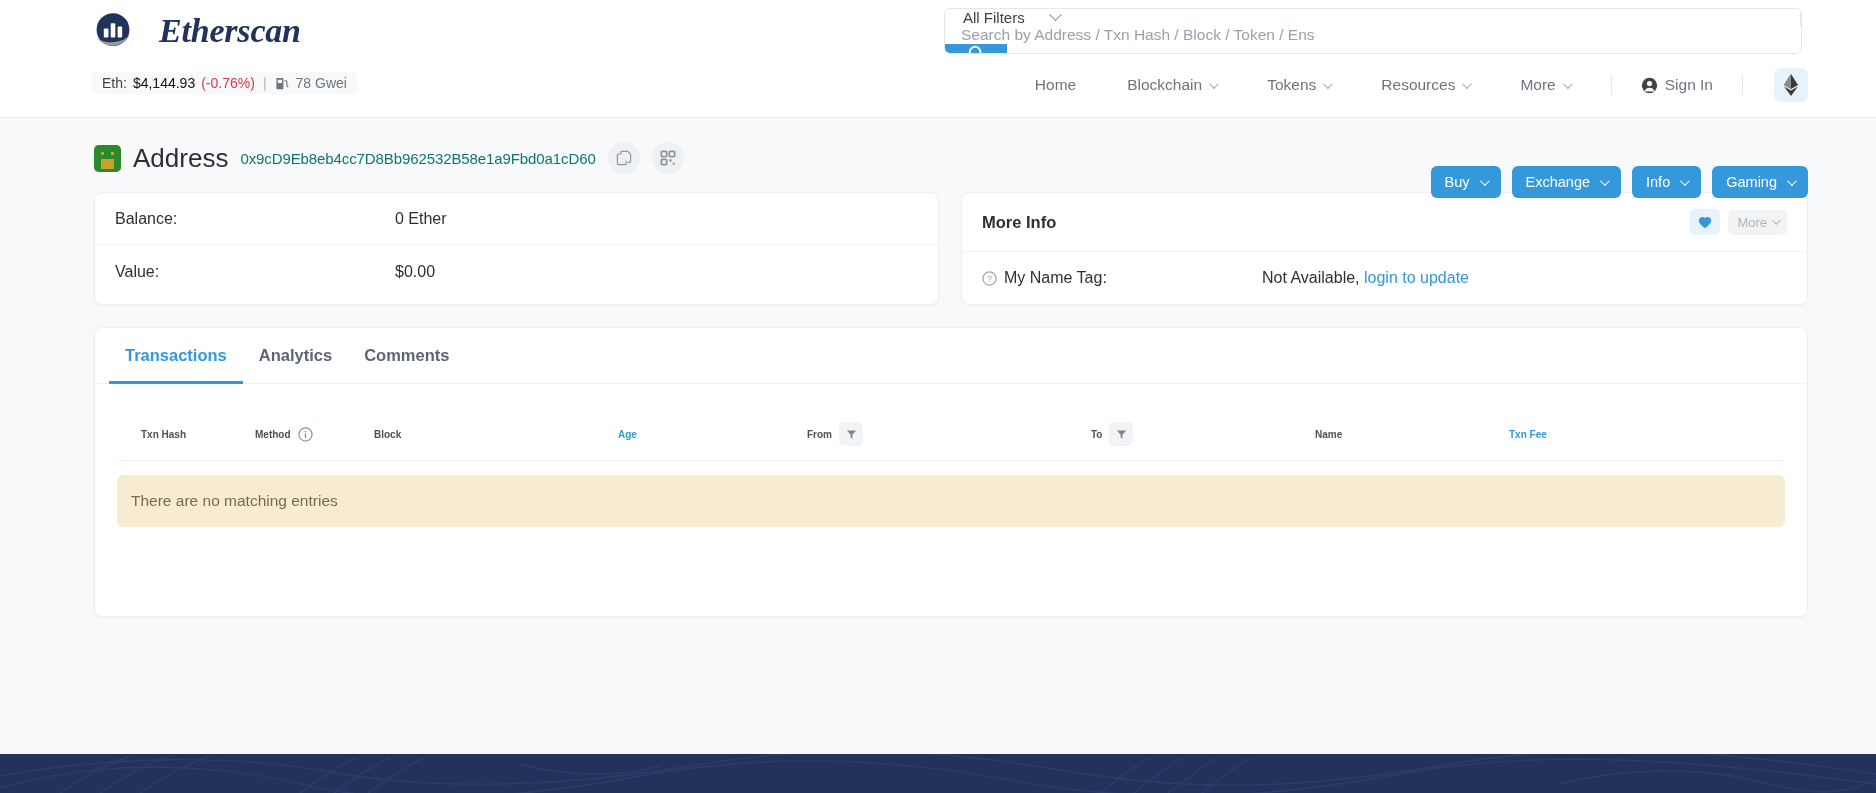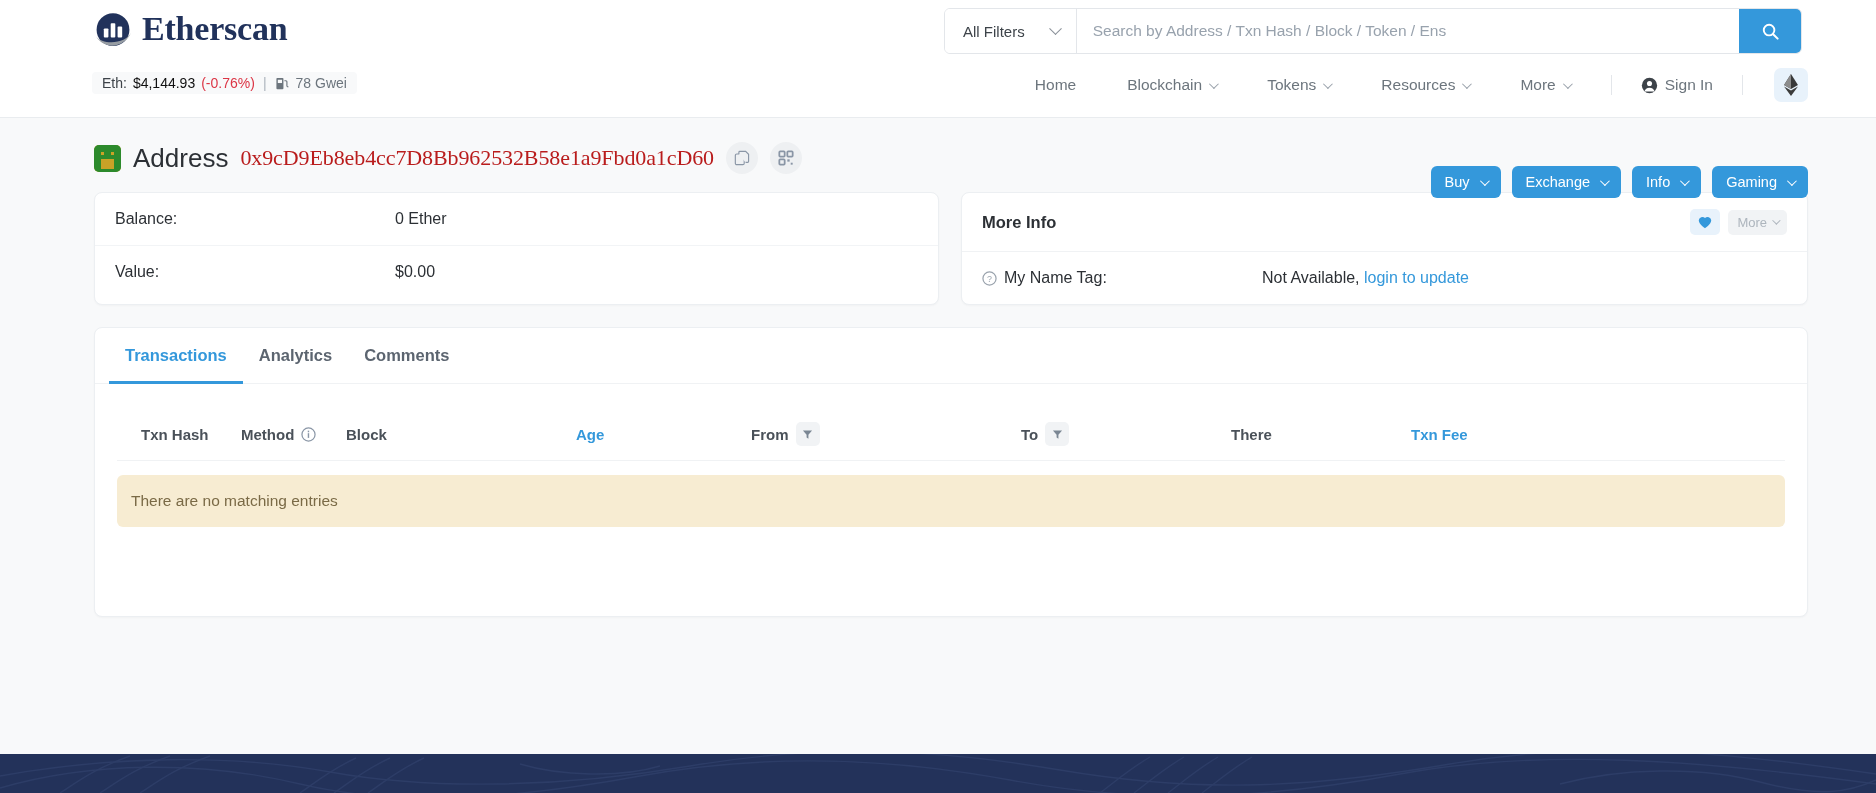--- a/index.html
+++ b/index.html
@@ -13,21 +13,21 @@
 
   
   .topbar {
     position: relative;
     height: 118px;
     background: #ffffff;
     border-bottom: 1px solid #e9ecef;
   }
   .logo-wrap {
     position: absolute; left: 92px; top: 10px;
-    display: flex; gap: 8px;
+    display: flex; align-items: center; gap: 25px; font-style: italic;
   }
   .logo-mark { width: 42px; height: 42px; flex: none; }
   .logo-text {
     font-family: "Liberation Serif", serif;
     font-size: 34px; font-weight: 700; color: #21325b;
     letter-spacing: -0.2px;
   }
   .pricebar {
     position: absolute; left: 92px; top: 72px;
     display: flex; align-items: center; gap: 6px;
@@ -42,21 +42,21 @@
   .pricebar .sep { color: #adb5bd; margin: 0 2px; }
   .pricebar .gas-val { color: #6c757d; }
   .gas-icon { width: 15px; height: 15px; display: inline-block; vertical-align: -2px; }
 
   
   .searchwrap {
     position: absolute; left: 944px; top: 8px;
     width: 858px; height: 46px;
     display: flex; align-items: stretch;
     border: 1px solid #e3e6ea; border-radius: 6px;
-    background: #fff; overflow: hidden;
+    background: #fff; overflow: hidden; flex-direction: column;
   }
   .filter-btn {
     display: flex; align-items: center; gap: 26px;
     padding: 0 16px 0 18px;
     font-size: 15px; color: #3d4349;
     border-right: 1px solid #e3e6ea;
     background: #fff; cursor: pointer;
     white-space: nowrap;
   }
   .chev { display: inline-block; width: 9px; height: 9px;
@@ -105,21 +105,21 @@
     padding: 0;
   }
   .addr-header {
     position: relative;
     display: flex; align-items: center;
     padding: 18px 0 0 94px;
     height: 62px;
   }
   .identicon { width: 27px; height: 27px; border-radius: 5px; flex: none; margin-right: 12px; }
   .addr-title { font-size: 26px; color: #2c3035; font-weight: 400; margin-right: 12px; }
-  .addr-hash { font-size: 22px; color: #b91c1c; font-family: Liberation Serif, serif; letter-spacing: -0.1px; }
+  .addr-hash { font-size: 15px; color: #0f766e; font-family: Liberation Sans, sans-serif; letter-spacing: -0.1px; }
   .icon-circle {
     width: 32px; height: 32px; border-radius: 50%;
     background: #eef0f2; display: flex; align-items: center; justify-content: center;
     margin-left: 12px; cursor: pointer;
   }
   .hdr-actions { position: absolute; right: 68px; top: 20px; display: flex; gap: 11px; margin-top: 28px; }
   .blue-btn {
     background: #3498db; color: #fff; border: 0; border-radius: 6px;
     font-size: 14.5px; padding: 8px 14px;
     display: flex; align-items: center; gap: 10px; cursor: pointer;
@@ -176,23 +176,24 @@
   .tab {
     padding: 18px 16px 16px; font-size: 16.5px; font-weight: 700;
     color: #5c6570; cursor: pointer; border-bottom: 3px solid transparent;
     margin-bottom: -1px;
   }
   .tab.active { color: #3498db; border-bottom-color: #3498db; }
 
   .thead {
     display: flex; 
     padding: 16px 24px 14px 24px;
-    font-size: 15px; font-weight: 700; color: #4a5159;
+    font-size: 10px; font-weight: 700; color: #4a5159;
     border-bottom: 1px solid #f0f2f4;
     margin: 22px 22px 0 22px;
+    gap: 14px;
   }
   .th { display: flex; align-items: center; gap: 7px; }
   .th.link-th { color: #3498db; }
   .info-i { width: 15px; height: 15px; }
   .filter-ico {
     width: 24px; height: 24px; border-radius: 5px; background: #f1f3f5;
     display: flex; align-items: center; justify-content: center; cursor: pointer;
   }
   .empty-row {
     margin: 14px 22px 0 22px;
@@ -422,21 +423,21 @@
       </div>
       <div class="th" style="width:210px">
         <span>To</span>
         <span class="filter-ico">
           <svg width="11" height="11" viewBox="0 0 12 12">
             <path d="M1 1.6 h10 L7 6.2 v4.4 l-2 -1.3 V6.2 Z" fill="#7b8794"></path>
           </svg>
         </span>
       </div>
       <div class="th" style="width:180px">
-        <span>There</span>
+        <span>Name</span>
       </div>
       <div class="th link-th">
         <span>Txn Fee</span>
       </div>
     </div>
 
     <div class="empty-row">There are no matching entries</div>
   </div>
 </div>
 

